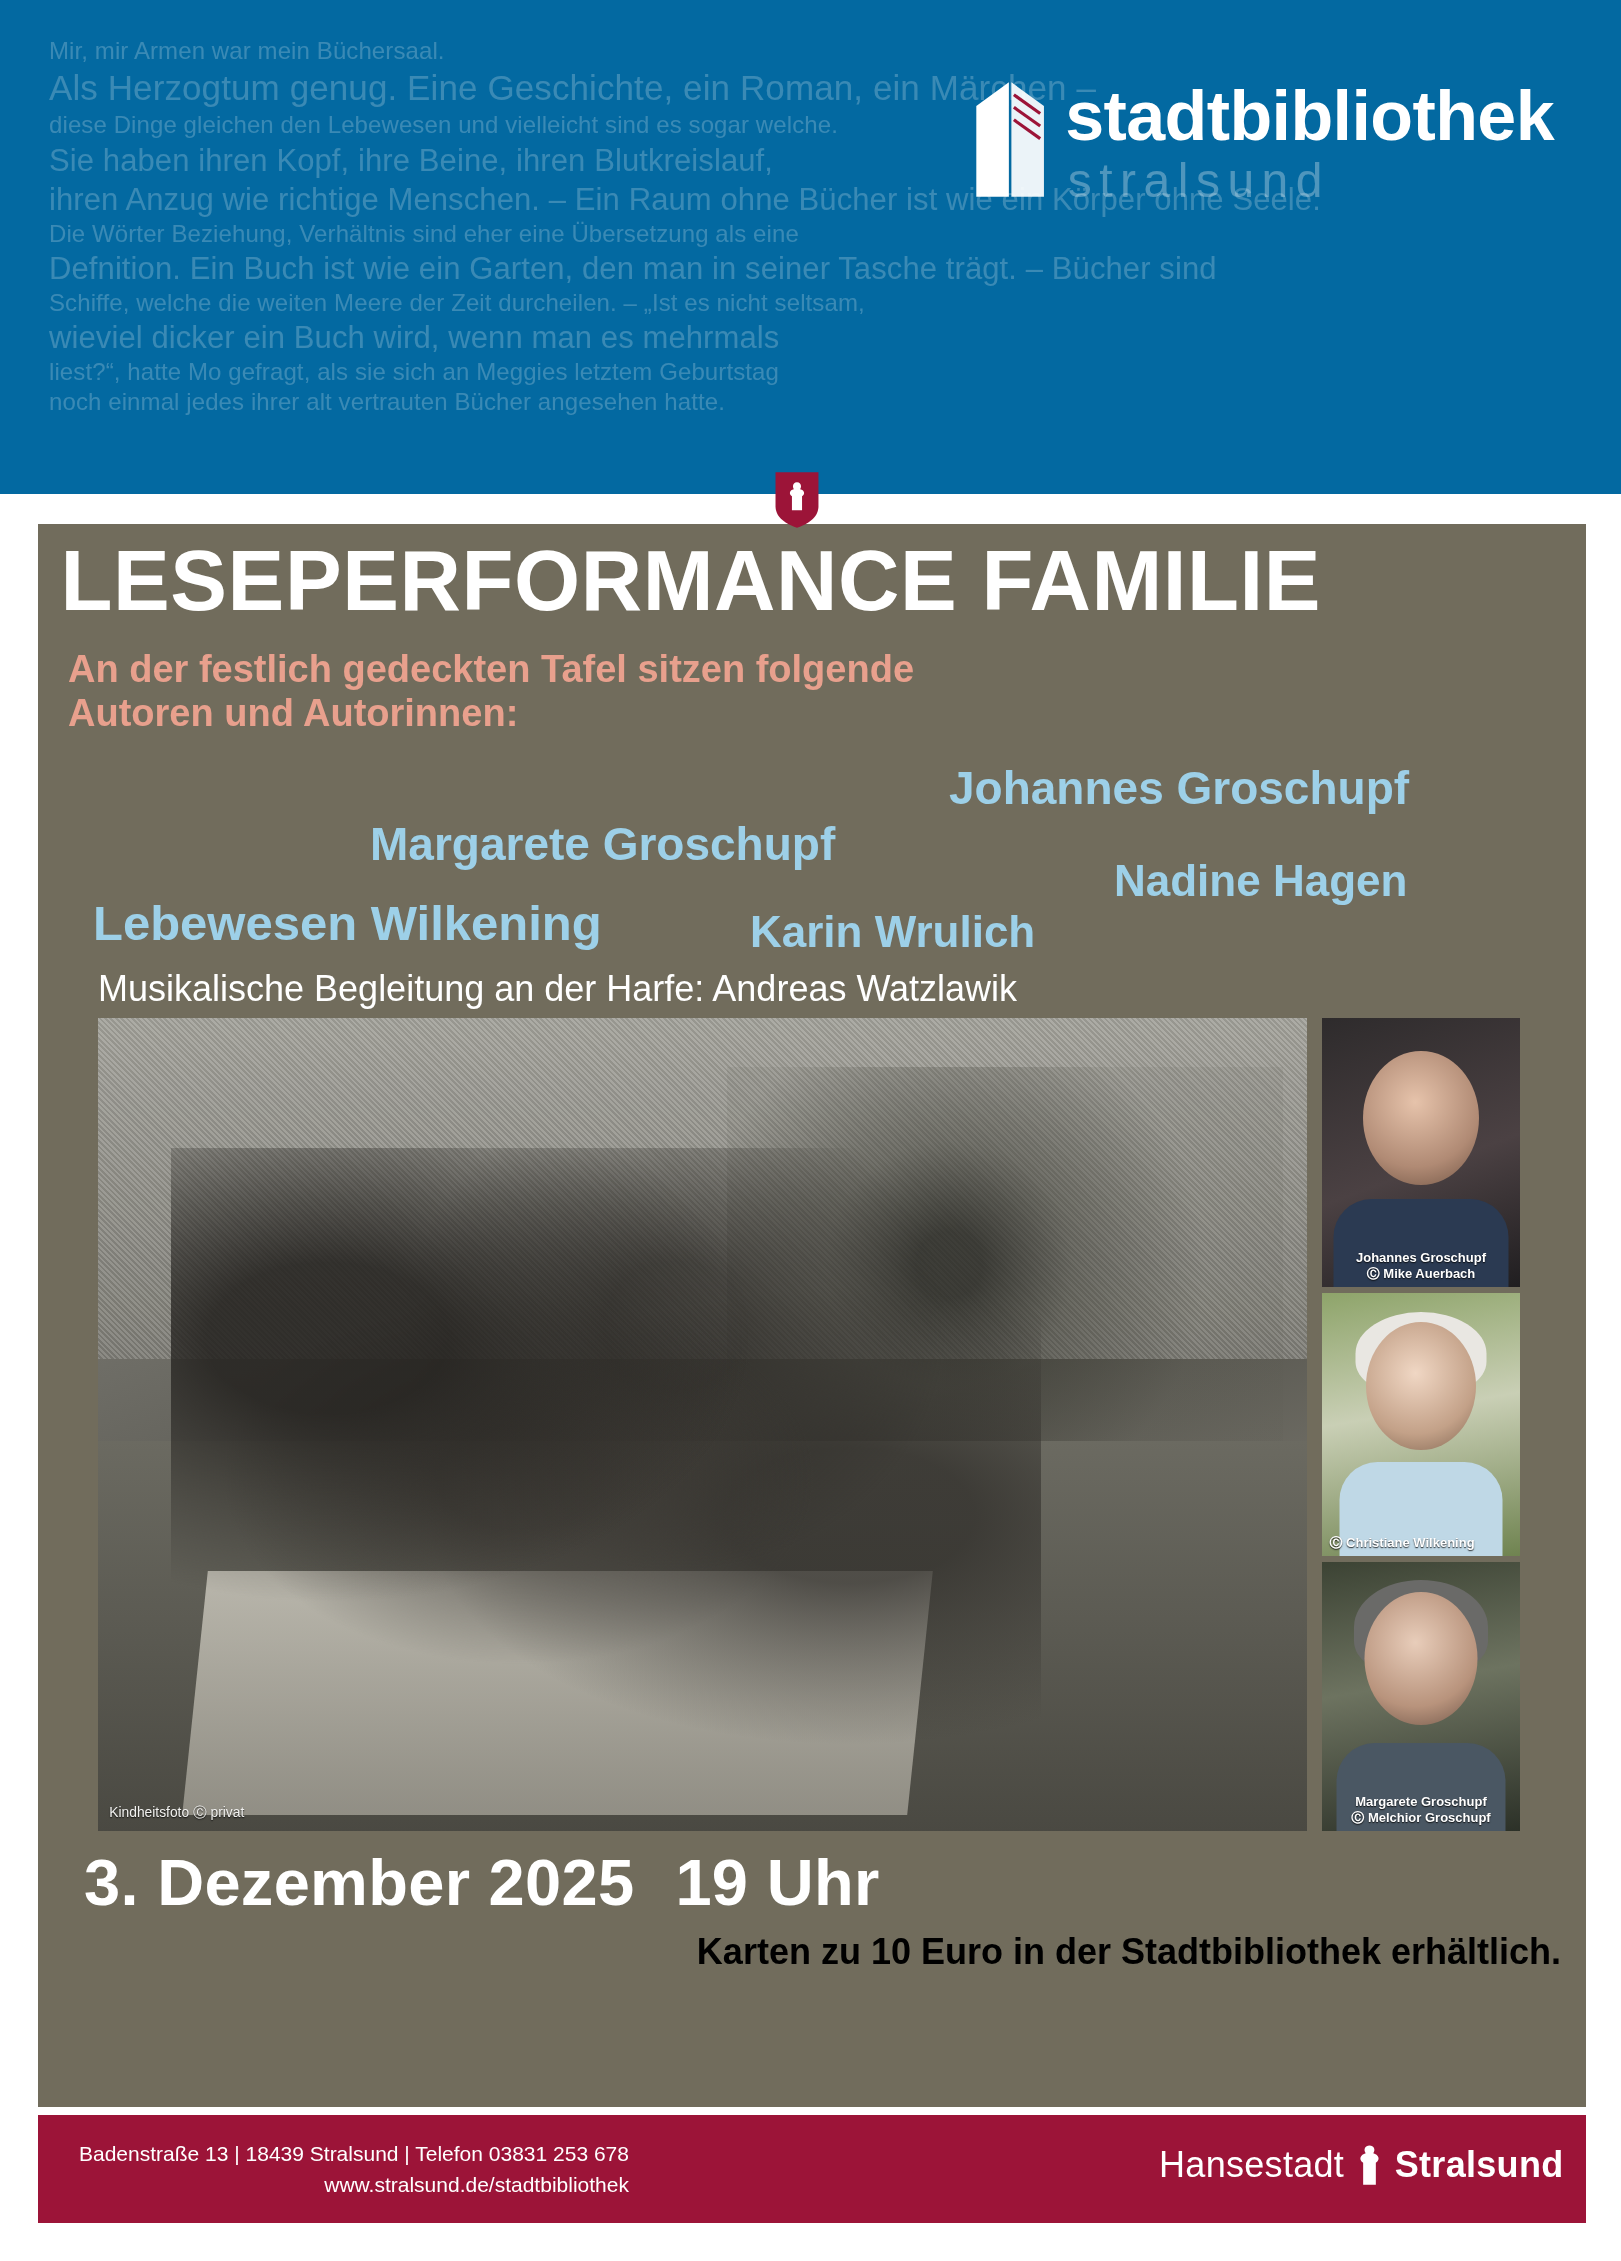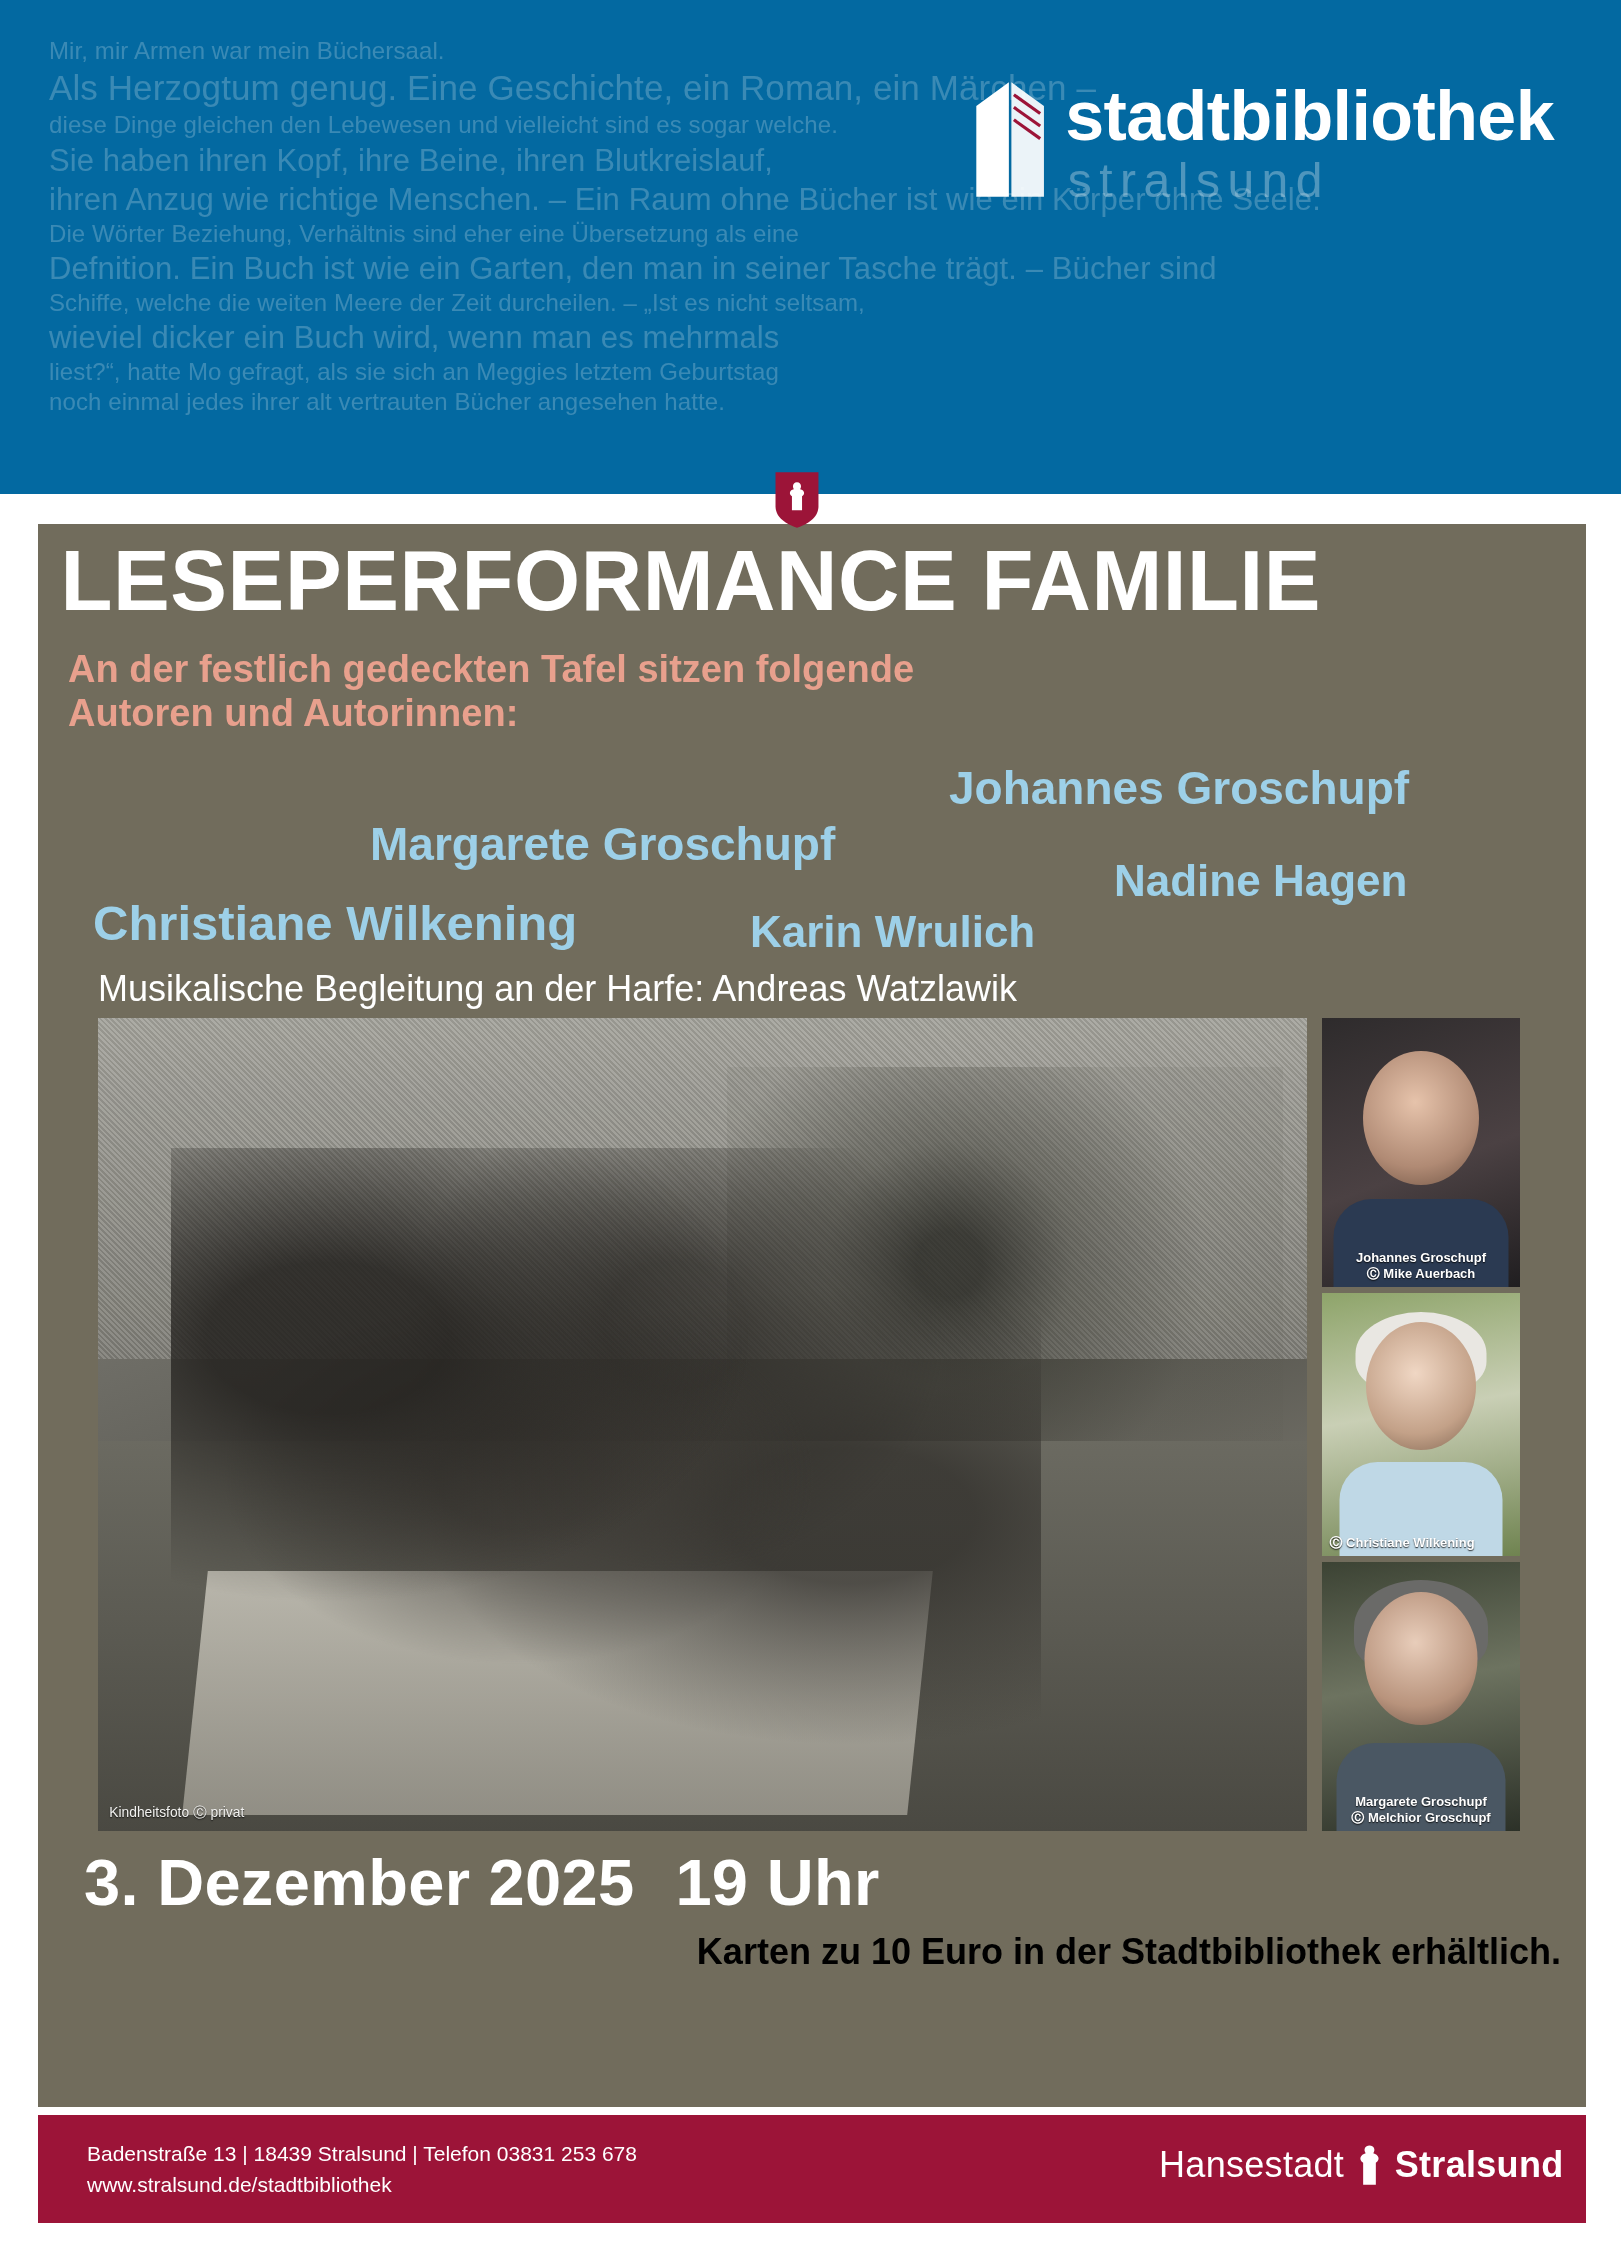--- a/index.html
+++ b/index.html
@@ -266,24 +266,25 @@
     position: absolute;
     left: 38px;
     top: 2115px;
     width: 1548px;
     height: 108px;
     background: #9c1438;
     color: #ffffff;
   }
   .footer-left {
     position: absolute;
-    left: 49px;
+    left: 41px;
     top: 22.5px;
     font-size: 21px;
     line-height: 1.5;
+    text-align: right;
   }
   .footer-right {
     position: absolute;
     right: 22.5px;
     top: 27.5px;
     display: flex;
     align-items: center;
     font-size: 36px;
   }
   .footer-right .hansestadt { font-weight: normal; letter-spacing: 0.3px; }
@@ -347,21 +348,21 @@
 <div class="main">
 
   <div class="title">LESEPERFORMANCE FAMILIE</div>
 
   <div class="intro">An der festlich gedeckten Tafel sitzen folgende Autoren und Autorinnen:</div>
 
   <div class="authors">
     <div class="author a0">Johannes Groschupf</div>
     <div class="author a1">Margarete Groschupf</div>
     <div class="author a2">Nadine Hagen</div>
-    <div class="author a3">Christiane Wilkening</div>
+    <div class="author a3">Lebewesen Wilkening</div>
     <div class="author a4">Karin Wrulich</div>
   </div>
 
   <div class="harfe">Musikalische Begleitung an der Harfe:  Andreas Watzlawik</div>
 
   <div class="photo">
     <div class="sky"></div>
     <div class="bush"></div>
     <div class="ground"></div>
     <div class="blanket"></div>

